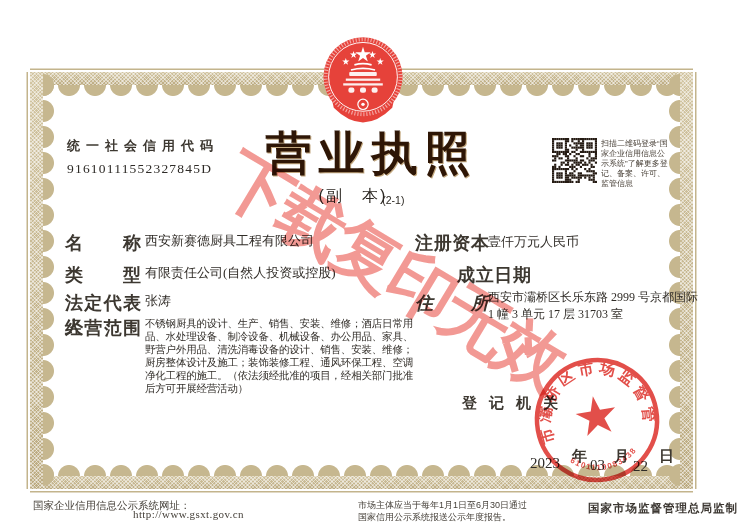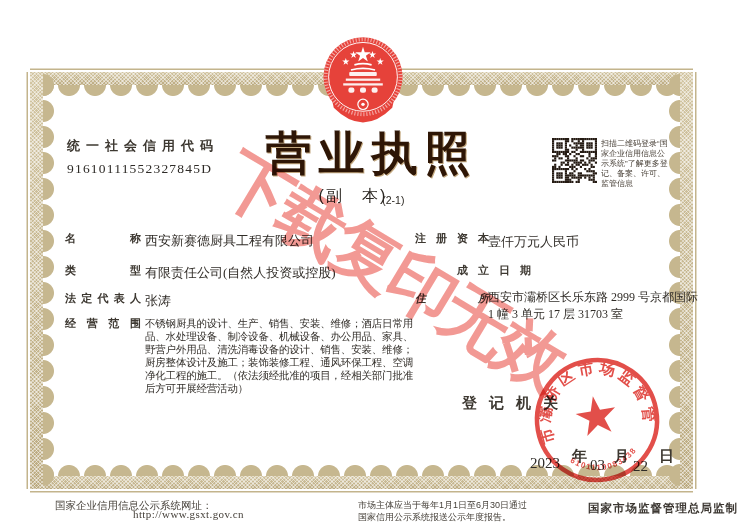--- a/index.html
+++ b/index.html
@@ -42,21 +42,21 @@
       text-shadow:1px 1px 0 rgba(146,96,22,.55);}
   .subtitle-row{position:absolute;left:30px;top:186px;width:663px;text-align:center;z-index:10;color:#2b2722;}
   .subtitle{font-size:16px;letter-spacing:2px;}
   .copy-no{font-size:10.5px;display:inline-block;transform:translateY(3px);margin-left:-5px;}
 
   .qr{position:absolute;left:552px;top:138px;width:45px;height:45px;z-index:10;}
   .qr-caption{position:absolute;left:601px;top:139px;width:70px;z-index:10;
       font-size:8px;line-height:10px;color:#4a4239;}
 
   
-  .lbl{position:absolute;z-index:10;font-size:11px;font-weight:bold;color:#3d3831;
+  .lbl{position:absolute;z-index:10;font-size:18px;font-weight:bold;color:#3d3831;
       width:76px;text-align:justify;text-align-last:justify;}
   .val{position:absolute;z-index:10;font-size:13px;color:#312d28;font-family:"Liberation Serif",serif;}
   .lbl-name{left:65px;top:231px;}        .val-name{left:145px;top:232px;text-align:center;}
   .lbl-type{left:65px;top:263px;}        .val-type{left:145px;top:264px;}
   .lbl-rep{left:65px;top:291px;}         .val-rep{left:145px;top:292px;}
   .lbl-scope{left:65px;top:316px;}
   .val-scope{left:145px;top:317px;width:268px;font-size:10.5px;line-height:13px;letter-spacing:-.2px;text-align:justify;}
   .lbl-capital{left:415px;top:231px;width:74px;} .val-capital{left:488px;top:233px;}
   .lbl-estdate{left:415px;top:263px;width:74px;margin-left:42px;} .val-estdate{left:488px;top:264px;font-size:13.5px;}
   .lbl-address{left:415px;top:291px;width:74px;font-style:italic;}
@@ -73,21 +73,21 @@
   .watermark{position:absolute;left:113px;top:235px;width:560px;height:70px;z-index:30;
       transform:rotate(31deg);transform-origin:50% 50%;text-align:center;
       font-size:68px;line-height:70px;font-weight:bold;letter-spacing:-4px;
       color:#f0837c;opacity:.82;mix-blend-mode:multiply;pointer-events:none;
       font-family:"Liberation Sans",sans-serif;}
   .seal{position:absolute;left:527px;top:350px;width:140px;height:140px;z-index:20;
       mix-blend-mode:multiply;opacity:.92;}
 
   
   .ft{position:absolute;z-index:10;color:#46413a;}
-  .ft-site-label{left:33px;top:499px;font-size:10.5px;margin-left:22px;}
+  .ft-site-label{left:33px;top:499px;font-size:10.5px;}
   .ft-site-url{left:133px;top:508px;font-size:11px;letter-spacing:.4px;font-family:"Liberation Serif",serif;}
   .ft-notice1{left:358px;top:499px;font-size:9px;}
   .ft-notice2{left:358px;top:511px;font-size:9px;}
   .ft-producer{left:588px;top:501px;font-size:11.5px;letter-spacing:1px;font-weight:bold;color:#3d3833;}
 </style>
 </head>
 <body>
 
 <div class="page">
 

